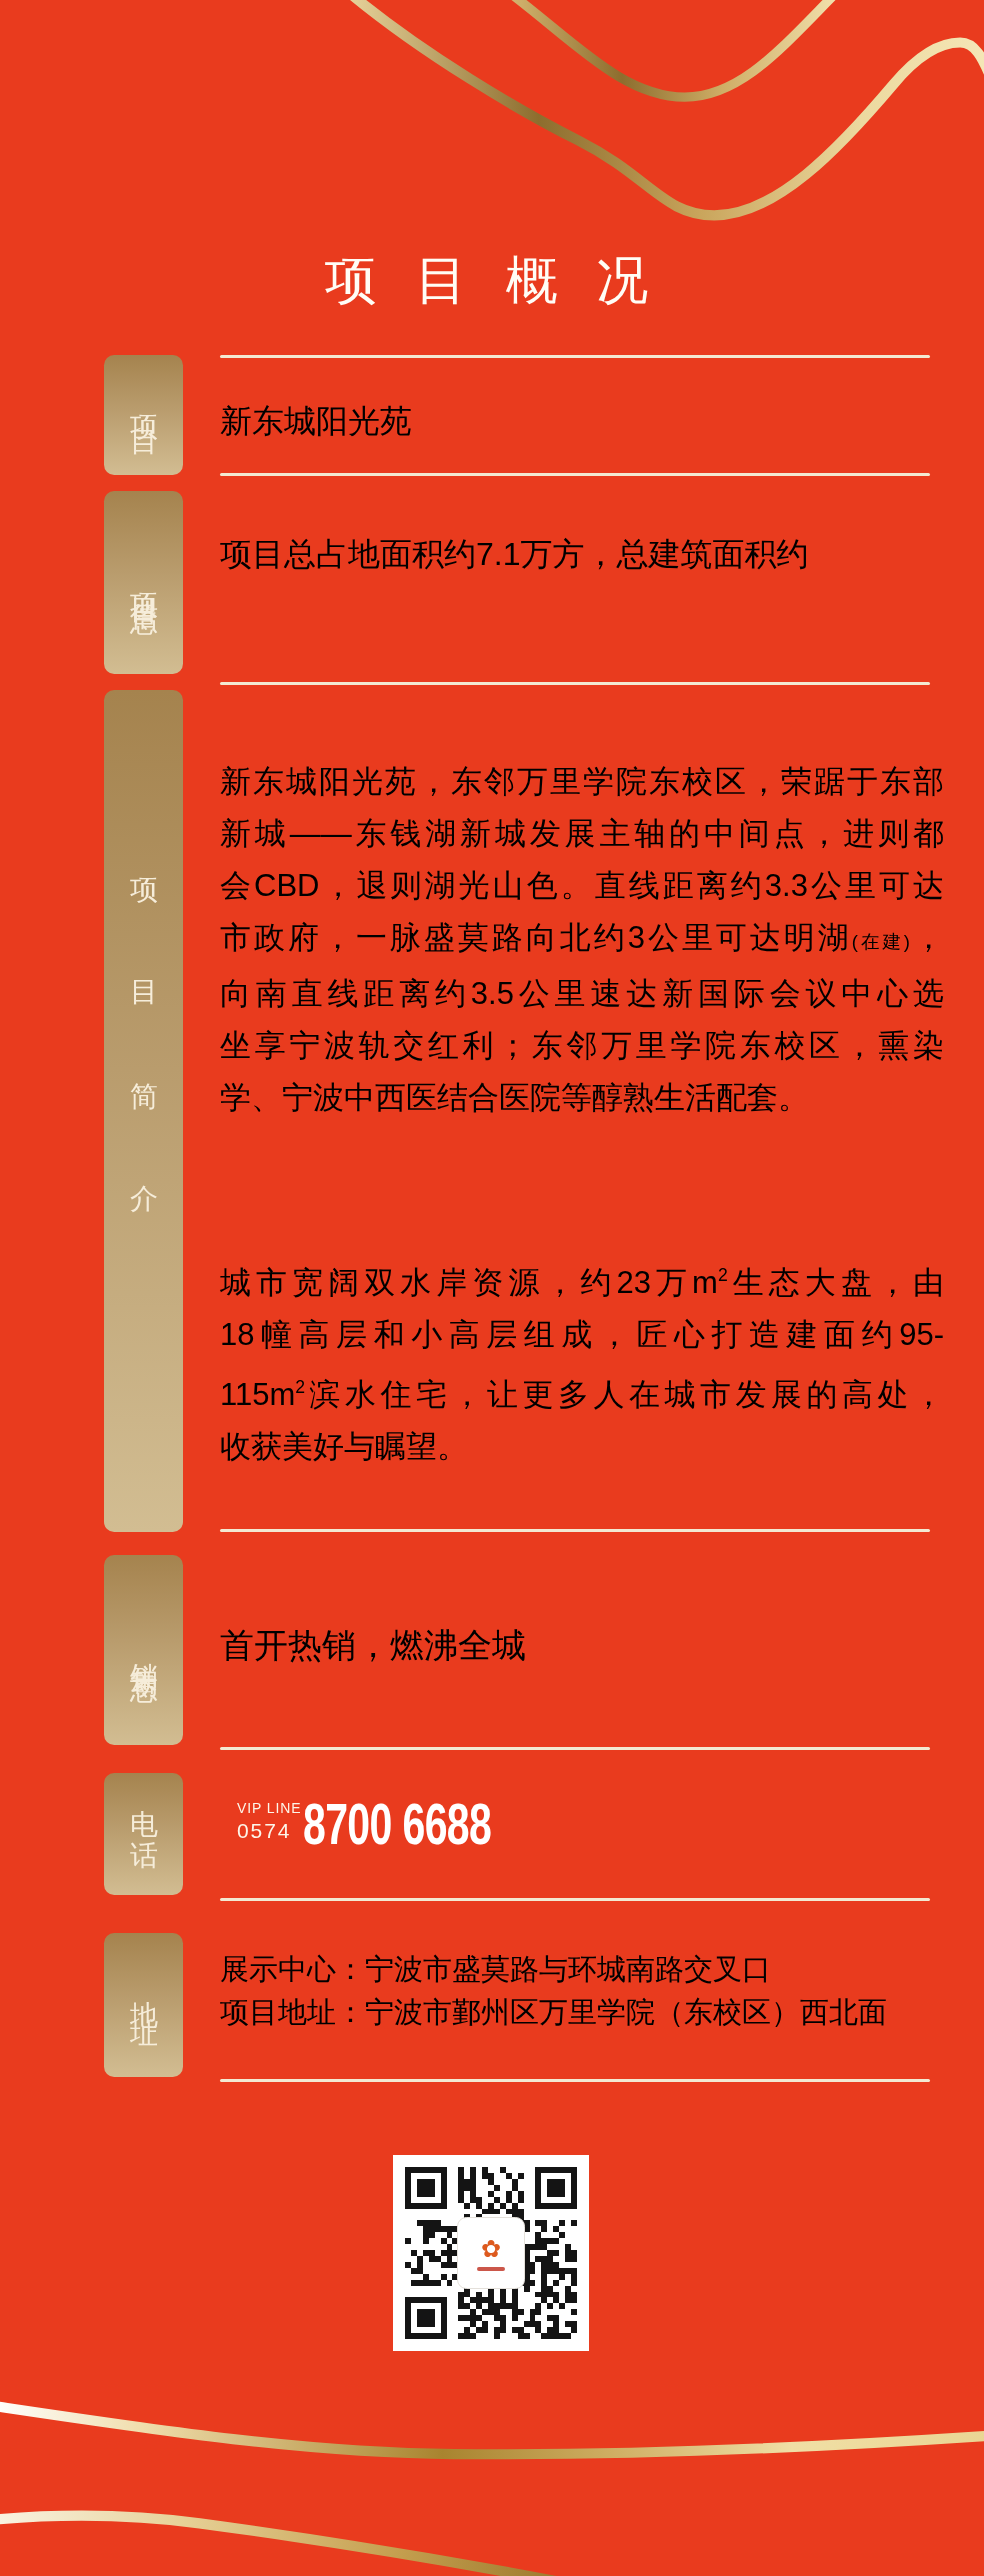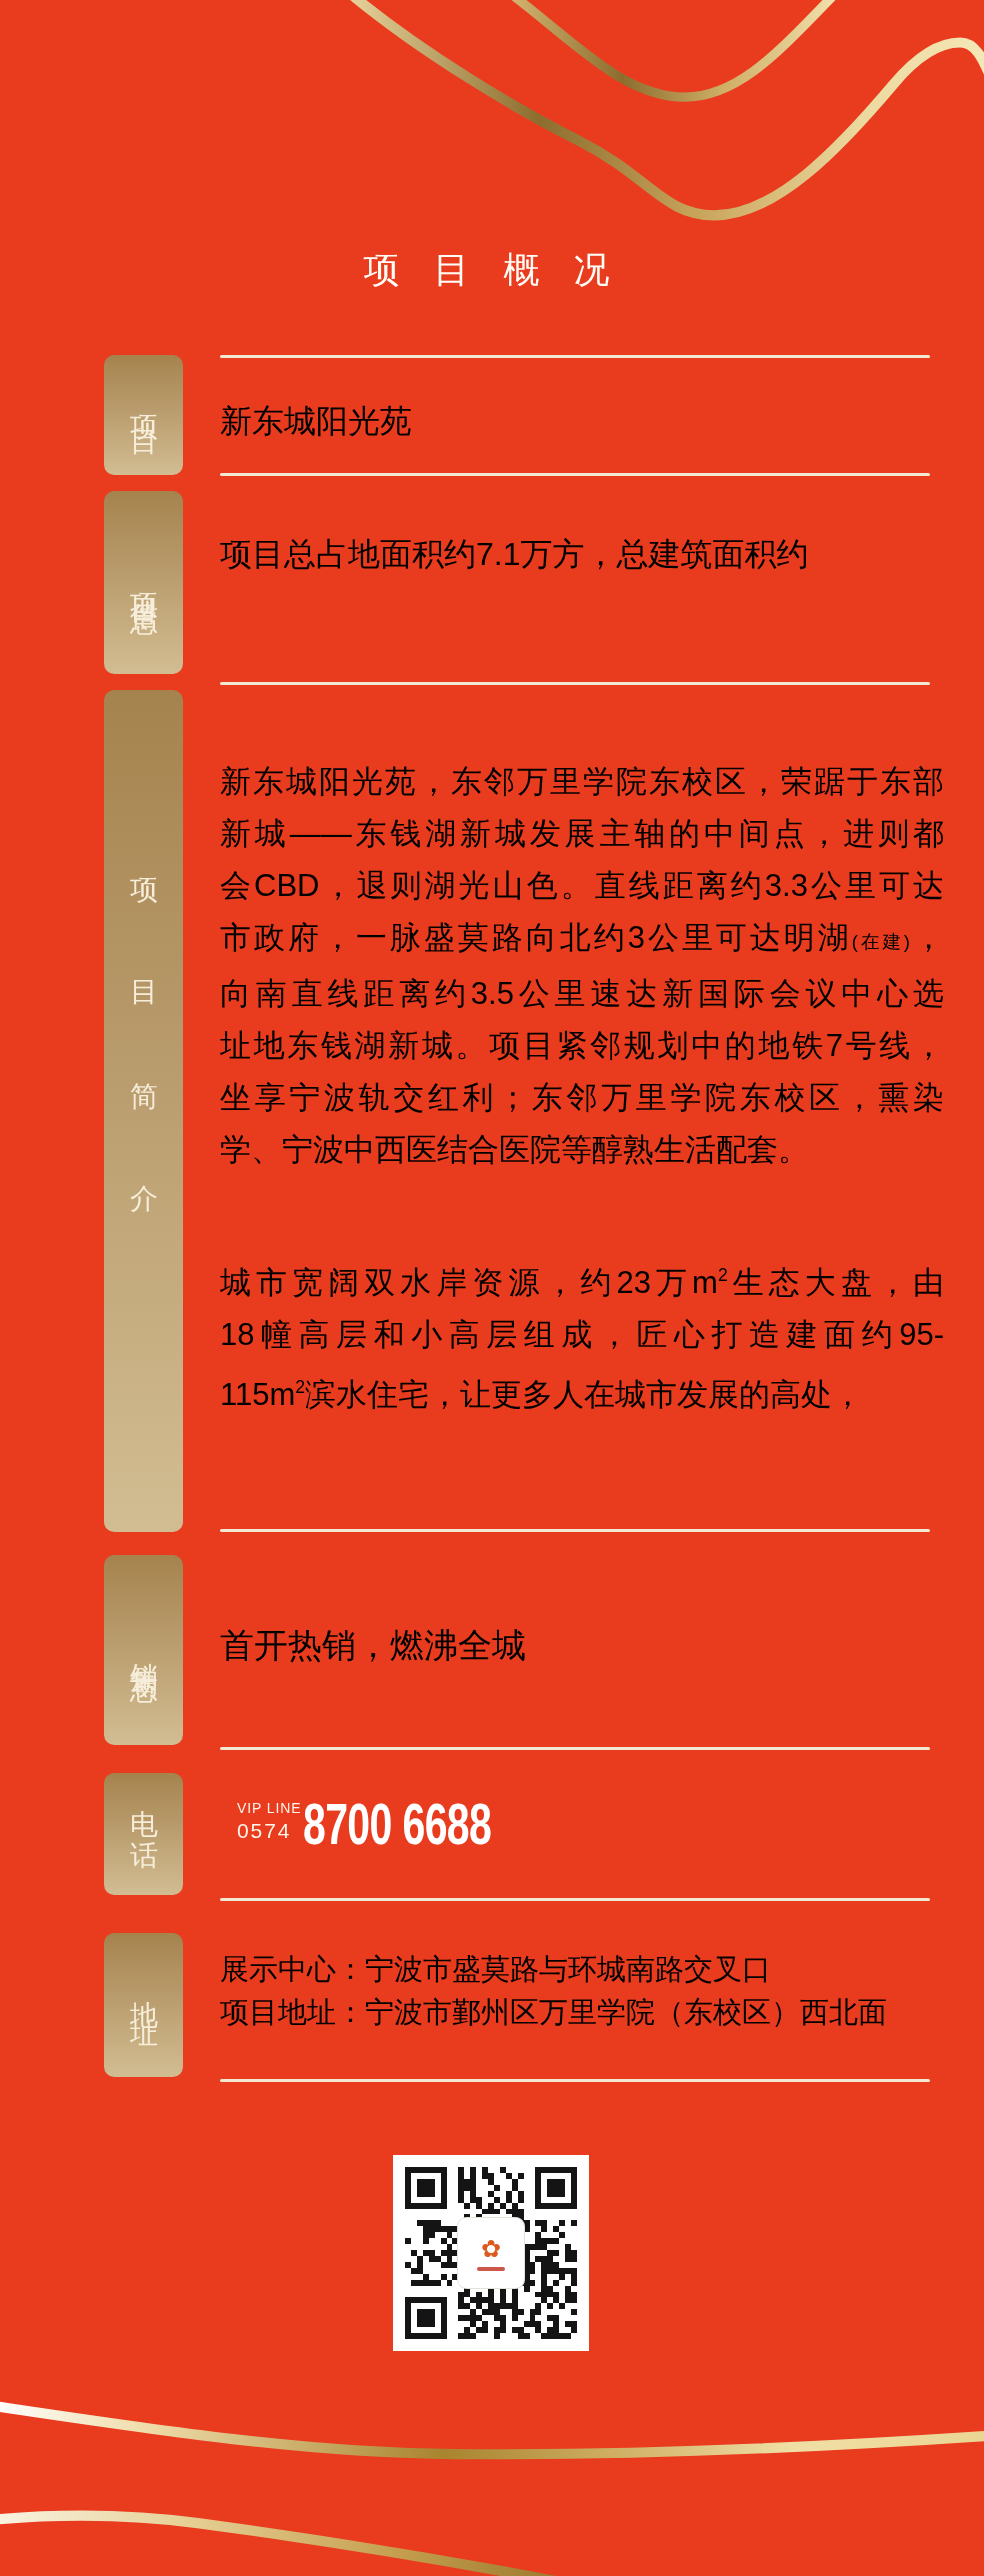--- a/index.html
+++ b/index.html
@@ -1,20 +1,20 @@
 <!DOCTYPE html>
 <html style="font-size:15px"><head>
 <meta charset="utf-8">
 <style>
   html,body{margin:0;padding:0;background:#e93b1e;}
   #canvas{position:relative;width:985px;height:2576px;background:#e93b1e;overflow:hidden;
           font-family:"Liberation Sans","DejaVu Sans",sans-serif;}
   svg.wave{position:absolute;left:0;pointer-events:none;}
   .page-title{position:absolute;left:0;right:0;top:246px;text-align:center;color:#fffdf6;
-              font-size:36px;font-weight:500;letter-spacing:12px;padding-left:0;}
+              font-size:52px;font-weight:500;letter-spacing:12px;padding-left:0;}
   .divider{position:absolute;left:220px;width:710px;height:2.8px;background:#f3e9d2;border-radius:1.9px;}
   .tab{position:absolute;left:104px;width:79px;border-radius:10.2px;
        background:linear-gradient(180deg,#a5834e 0%,#b99c6d 45%,#d2bd92 100%);
        display:flex;align-items:center;justify-content:center;}
   .tab-label{writing-mode:vertical-rl;text-orientation:upright;color:#f6edda;font-size:28px;font-weight:500;}
   .g16{letter-spacing:15px;transform:translateY(-7.4px);}
   .g5{letter-spacing:4.6px;transform:translateY(-1.9px);}
   .g110{letter-spacing:102px;transform:translateY(-51px);}
   .g4{letter-spacing:3.7px;transform:translateY(-1.9px);}
   .g34{letter-spacing:31px;transform:translateY(-15.7px);}
@@ -123,29 +123,29 @@
   <div class="content tblock info-block just" style="top:527px">
       <div class="tline"><span>项目总占地面积约7.1万方，总建筑面积约</span></div>
     </div>
 
   <div class="content tblock intro-block just" style="top:756px">
       <div class="tline"><span>新东城阳光苑，东邻万里学院东校区，荣踞于东部</span></div>
       <div class="tline"><span>新城——东钱湖新城发展主轴的中间点，进则都</span></div>
       <div class="tline"><span>会CBD，退则湖光山色。直线距离约3.3公里可达</span></div>
       <div class="tline"><span>市政府，一脉盛莫路向北约3公里可达明湖</span><span class="small">(在建)</span><span>，</span></div>
       <div class="tline"><span>向南直线距离约3.5公里速达新国际会议中心选</span></div>
-      <div class="tline"><span>址地东钱湖新城。项目紧邻规划中的地铁7号线，</span></div>
       <div class="tline"><span>坐享宁波轨交红利；东邻万里学院东校区，熏染</span></div>
       <div class="tline"><span>学、宁波中西医结合医院等醇熟生活配套。</span></div>
     </div>
 
   <div class="content tblock intro-block just" style="top:1249px">
       <div class="tline"><span>城市宽阔双水岸资源，约23万m</span><span class="sup">2</span><span>生态大盘，由</span></div>
       <div class="tline"><span>18幢高层和小高层组成，匠心打造建面约95-</span></div>
       <div class="tline"><span>115m</span><span class="sup">2</span><span>滨水住宅，让更多人在城市发展的高处，</span></div>
+      <div class="tline"><span>收获美好与瞩望。</span></div>
     </div>
 
   <div class="content sales-line" style="top:1623px">首开热销，燃沸全城</div>
 
   <div class="vip-block">
     <div class="vip-line">VIP LINE</div>
     <div class="vip-code">0574</div>
   </div>
   <div class="phone-number">8700 6688</div>
 

